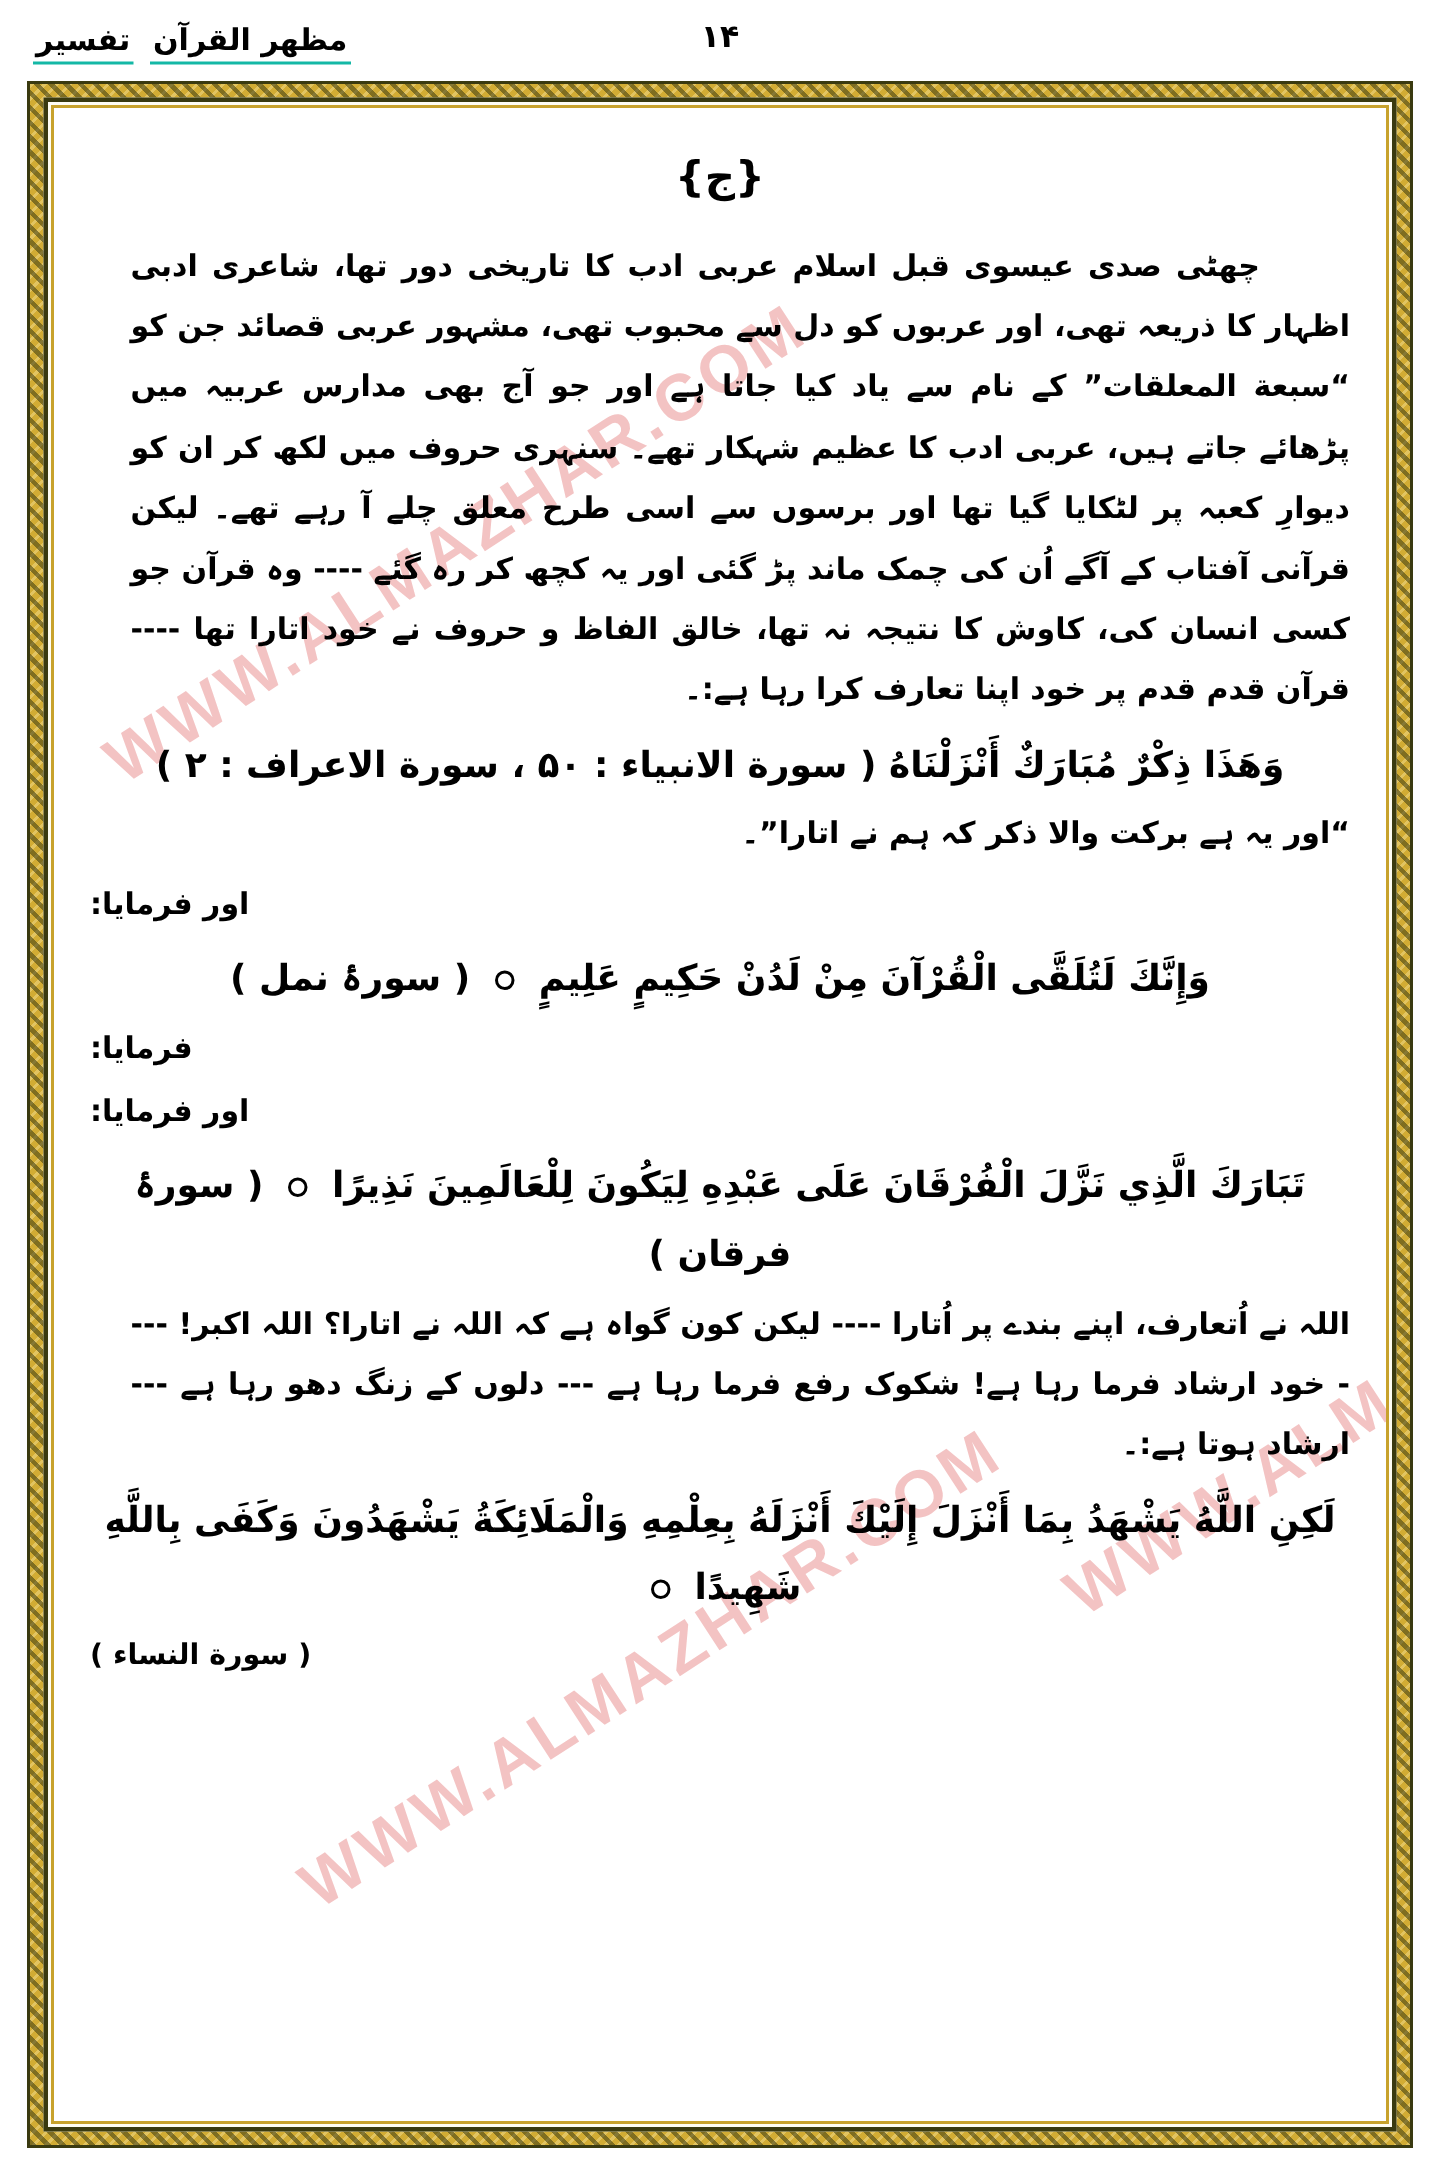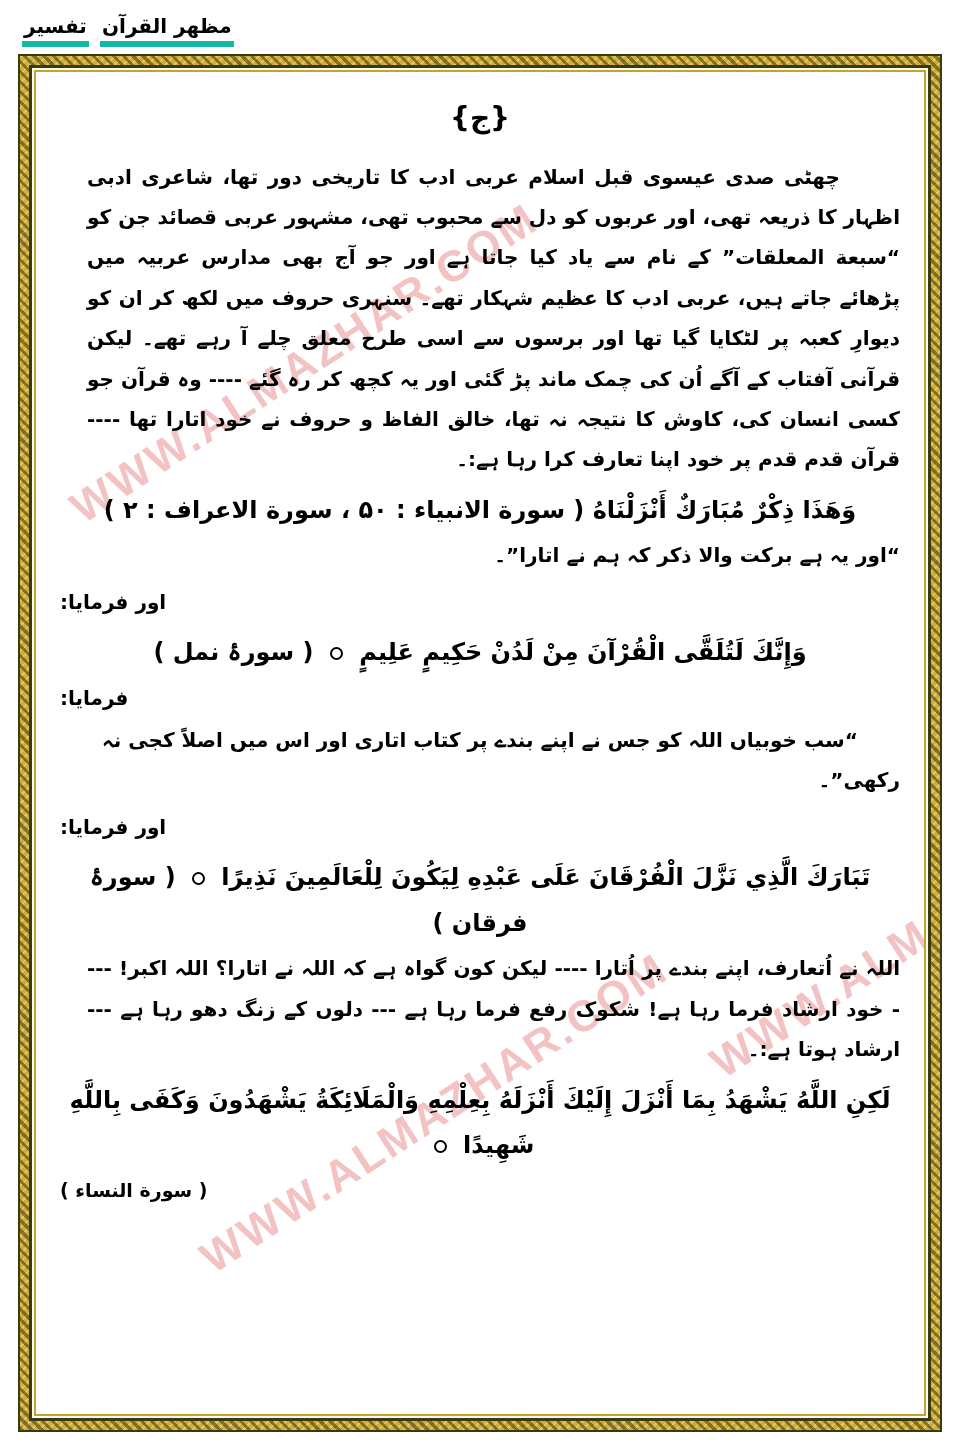--- a/index.html
+++ b/index.html
@@ -11,21 +11,21 @@
     overflow:hidden;
     color:#000;
   }
 
   
   .running-header { position:absolute; top:8px; left:0; right:0; height:40px; z-index:3; }
   .hdr-word {
     position:absolute; top:6px;
     font-size:20px; font-weight:700;
     direction:rtl;
-    border-bottom:6px solid #14b8a6;
+    border-bottom:2px solid #14b8a6;
     padding:0 2px 3px;
   }
   .hdr-tafsir { left:22px; }
   .hdr-book  { left:100px; }
   .hdr-page {
     position:absolute; left:0; right:0; top:4px;
     text-align:center; font-size:21px; font-weight:700;
   }
 
   
@@ -110,20 +110,21 @@
   }
 </style>
 </head>
 <body>
 
 <div class="page">
 
   <div class="running-header">
     <span class="hdr-word hdr-tafsir">تفسير</span>
     <span class="hdr-word hdr-book">مظهر القرآن</span>
+    <span class="hdr-page">۱۴</span>
   </div>
 
   <div class="frame-outer">
     <div class="frame-mid">
       <div class="frame-inner">
 
         <div class="watermark wm-1">WWW.ALMAZHAR.COM</div>
         <div class="watermark wm-2">WWW.ALMAZHAR.COM</div>
         <div class="watermark wm-3">WWW.ALMAZHAR.COM</div>
 
@@ -142,21 +143,20 @@
           <p class="label">اور فرمایا:</p>
 
           <div class="verse">
             <span>وَإِنَّكَ لَتُلَقَّى الْقُرْآنَ مِنْ لَدُنْ حَكِيمٍ عَلِيمٍ</span>
             <span class="ayah-circle"></span>
             <span class="ref">( سورۂ نمل )</span>
           </div>
 
           <p class="label">فرمایا:</p>
 
-          <p class="translation single">“سب خوبیاں اللہ کو جس نے اپنے بندے پر کتاب اتاری اور اس میں اصلاً کجی نہ رکھی”۔</p>
 
           <p class="label">اور فرمایا:</p>
 
           <div class="verse">
             <span>تَبَارَكَ الَّذِي نَزَّلَ الْفُرْقَانَ عَلَى عَبْدِهِ لِيَكُونَ لِلْعَالَمِينَ نَذِيرًا</span>
             <span class="ayah-circle"></span>
             <span class="ref">( سورۂ فرقان )</span>
           </div>
 
           <p class="para">اللہ نے اُتعارف، اپنے بندے پر اُتارا ---- لیکن کون گواہ ہے کہ اللہ نے اتارا؟ اللہ اکبر! ---- خود ارشاد فرما رہا ہے! شکوک رفع فرما رہا ہے --- دلوں کے زنگ دھو رہا ہے --- ارشاد ہوتا ہے:۔</p>

